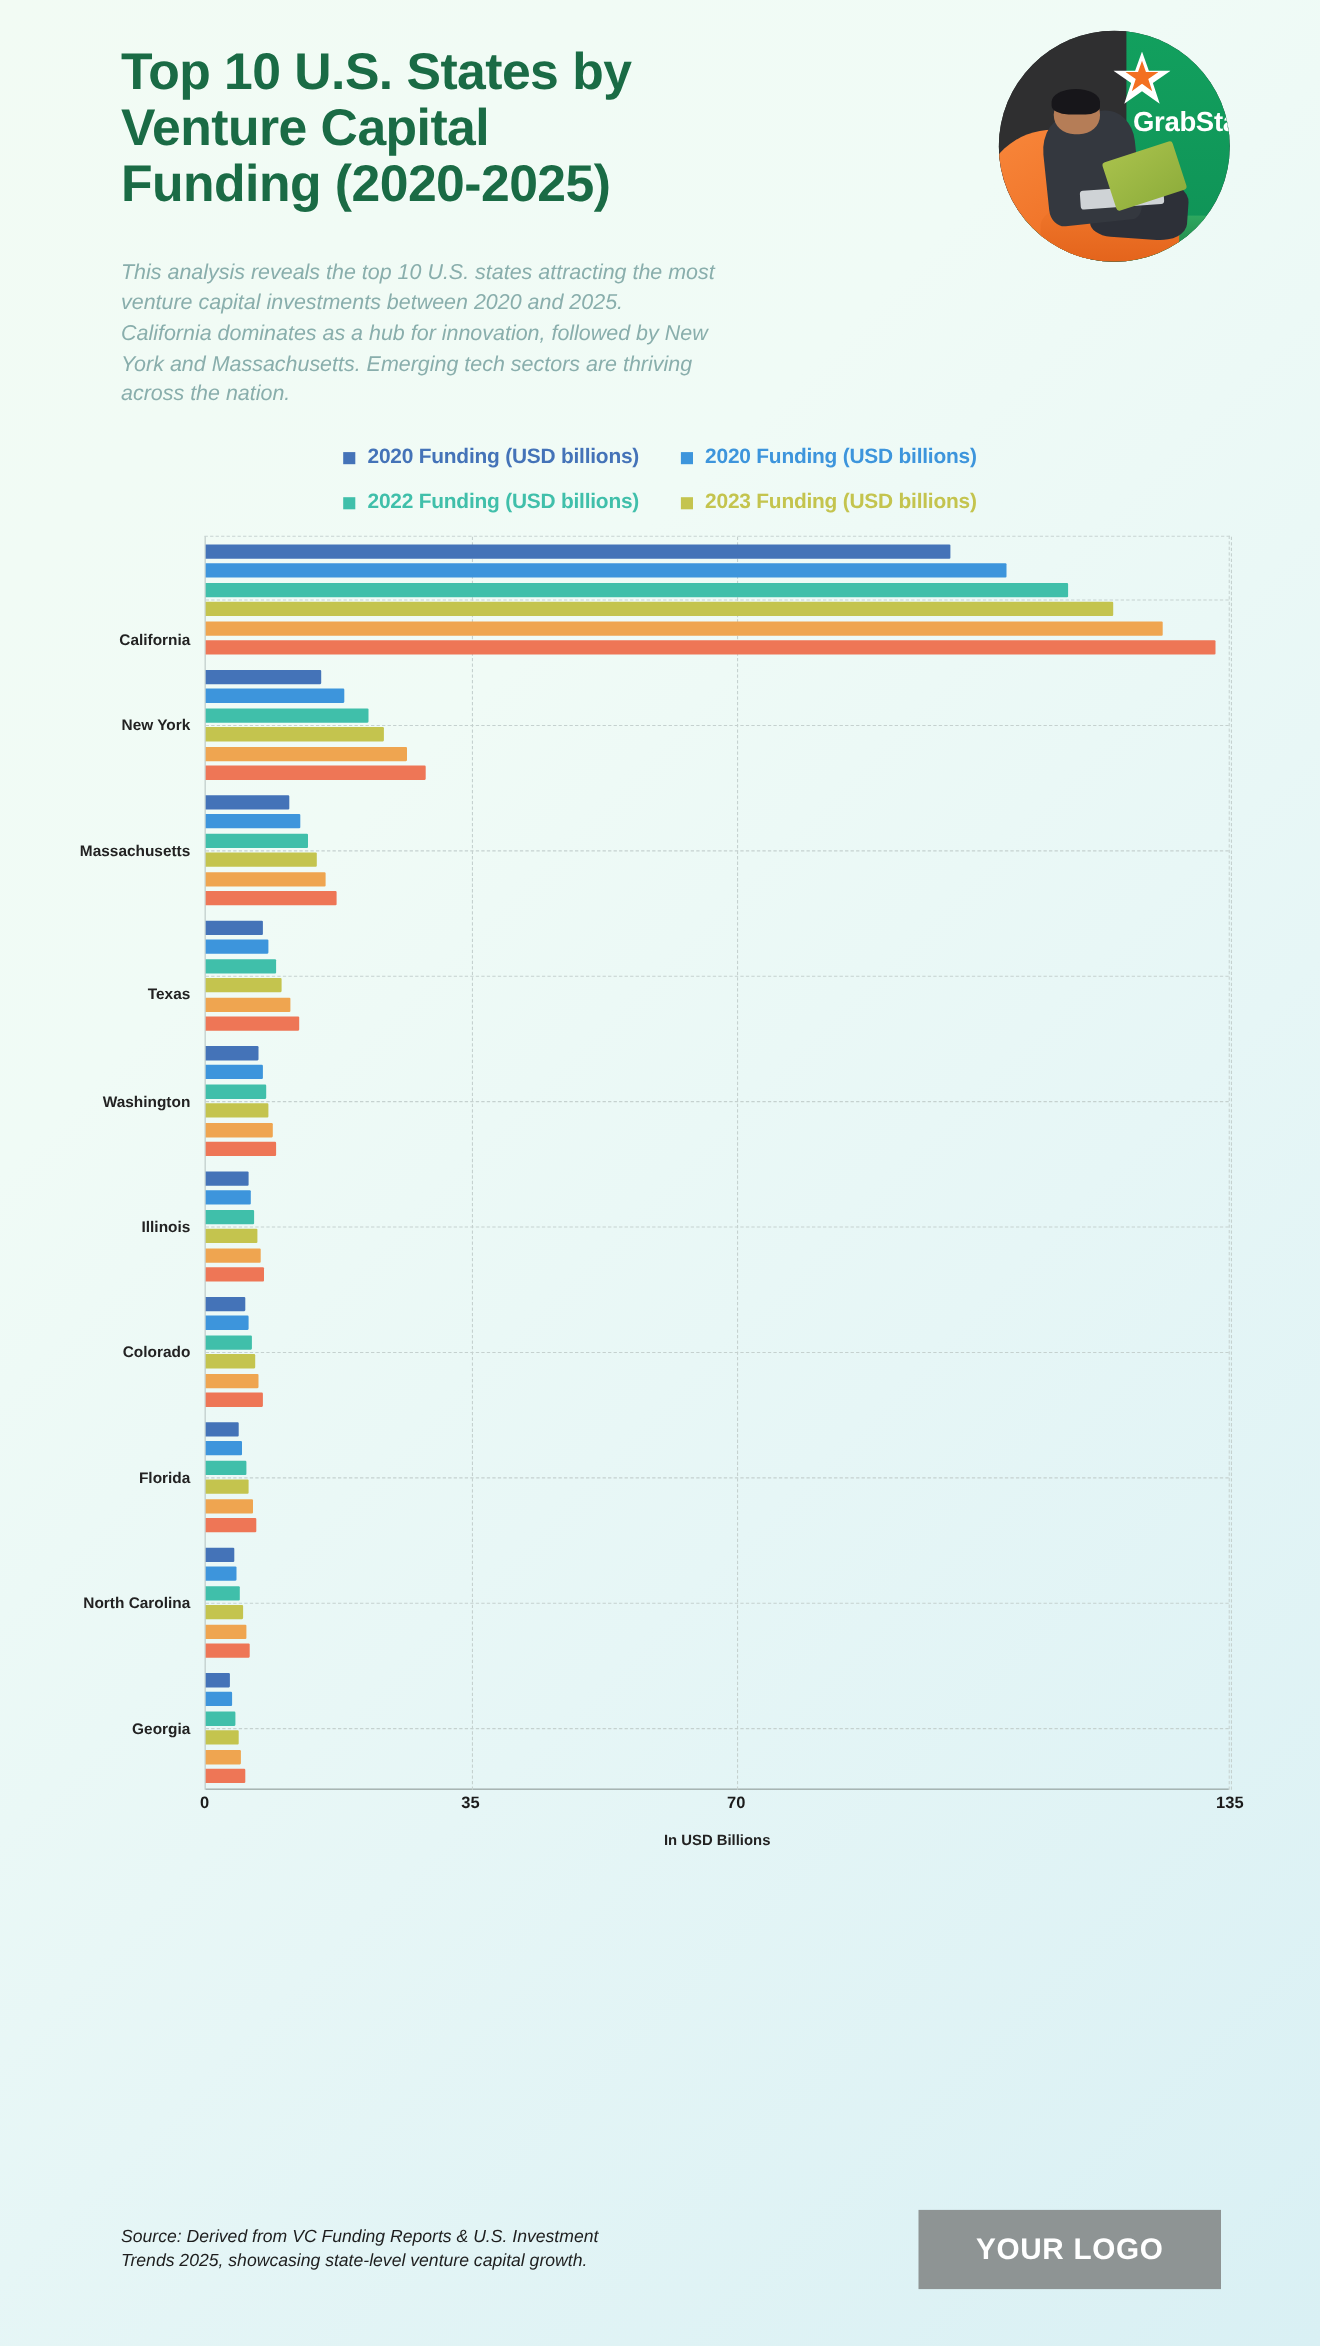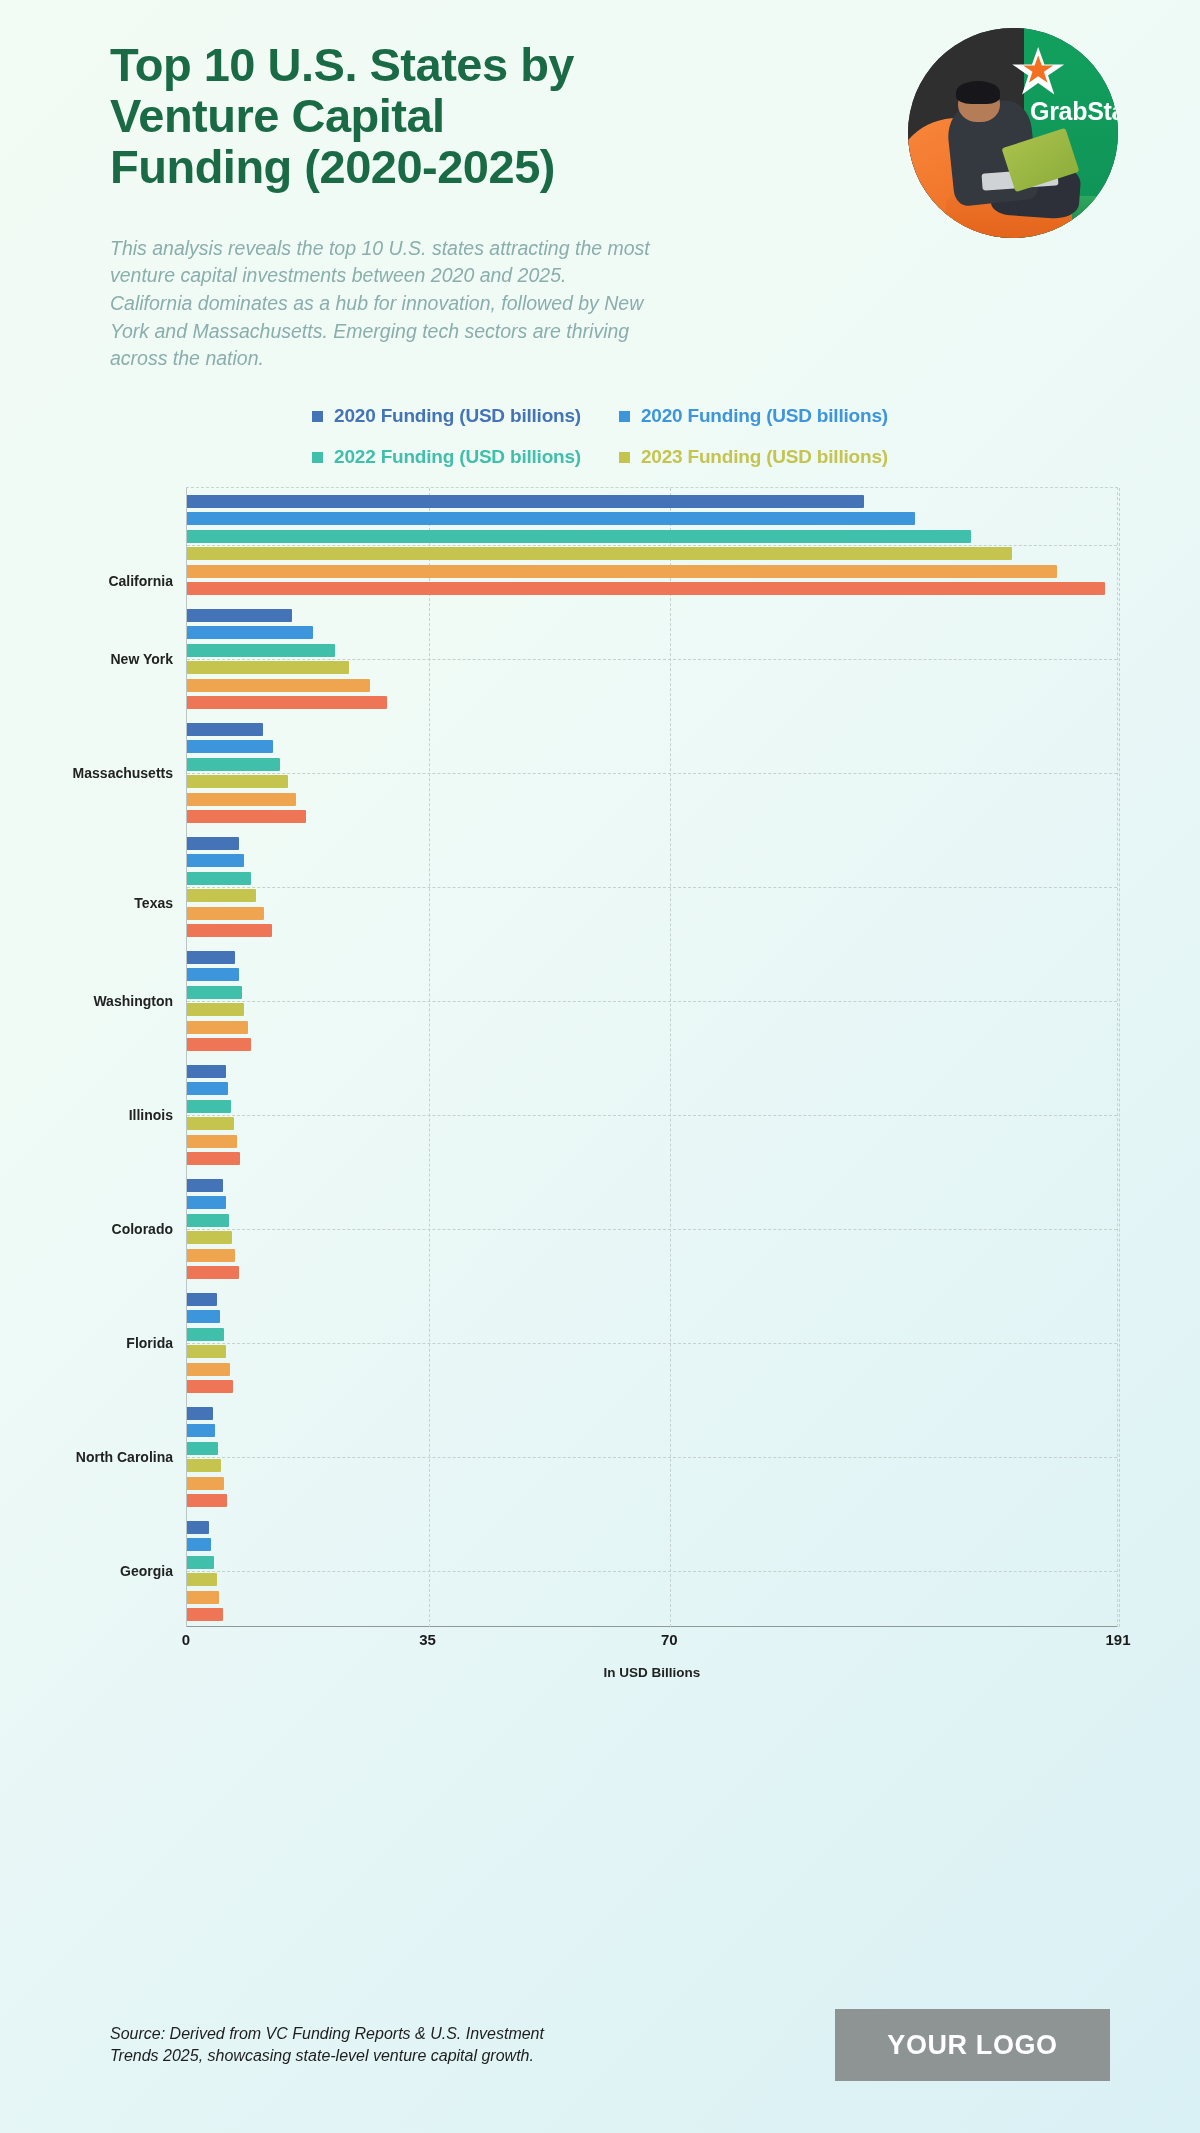--- a/index.html
+++ b/index.html
@@ -280,21 +280,21 @@
         <div class="bar" title="Georgia — 2022 Funding (USD billions): 3.9" style="top: 41.75px; width: 26.9244px; background: rgb(64, 191, 170);"></div>
         <div class="bar" title="Georgia — 2023 Funding (USD billions): 4.3" style="top: 59.25px; width: 29.6859px; background: rgb(196, 196, 78);"></div>
         <div class="bar" title="Georgia — 2024 Funding (USD billions): 4.7" style="top: 76.75px; width: 32.4474px; background: rgb(239, 165, 80);"></div>
         <div class="bar" title="Georgia — 2025 Funding (USD billions) (Projected): 5.2" style="top: 94.25px; width: 35.8993px; background: rgb(238, 118, 86);"></div>
       </div>
     </div>
   <div id="ticks">
       <div class="tick" style="left: 0px;">0</div>
       <div class="tick" style="left: 241.63px;">35</div>
       <div class="tick" style="left: 483.259px;">70</div>
-      <div class="tick" style="left: 932px;">191</div>
+      <div class="tick" style="left: 932px;">135</div>
     </div>
   <div id="axis-title">In USD Billions</div>
 </div>
 
 <div id="footer">
   <div id="source">Source: Derived from VC Funding Reports &amp; U.S. Investment
 Trends 2025, showcasing state-level venture capital growth.</div>
   <div id="logo-box">YOUR LOGO</div>
 </div>
 

